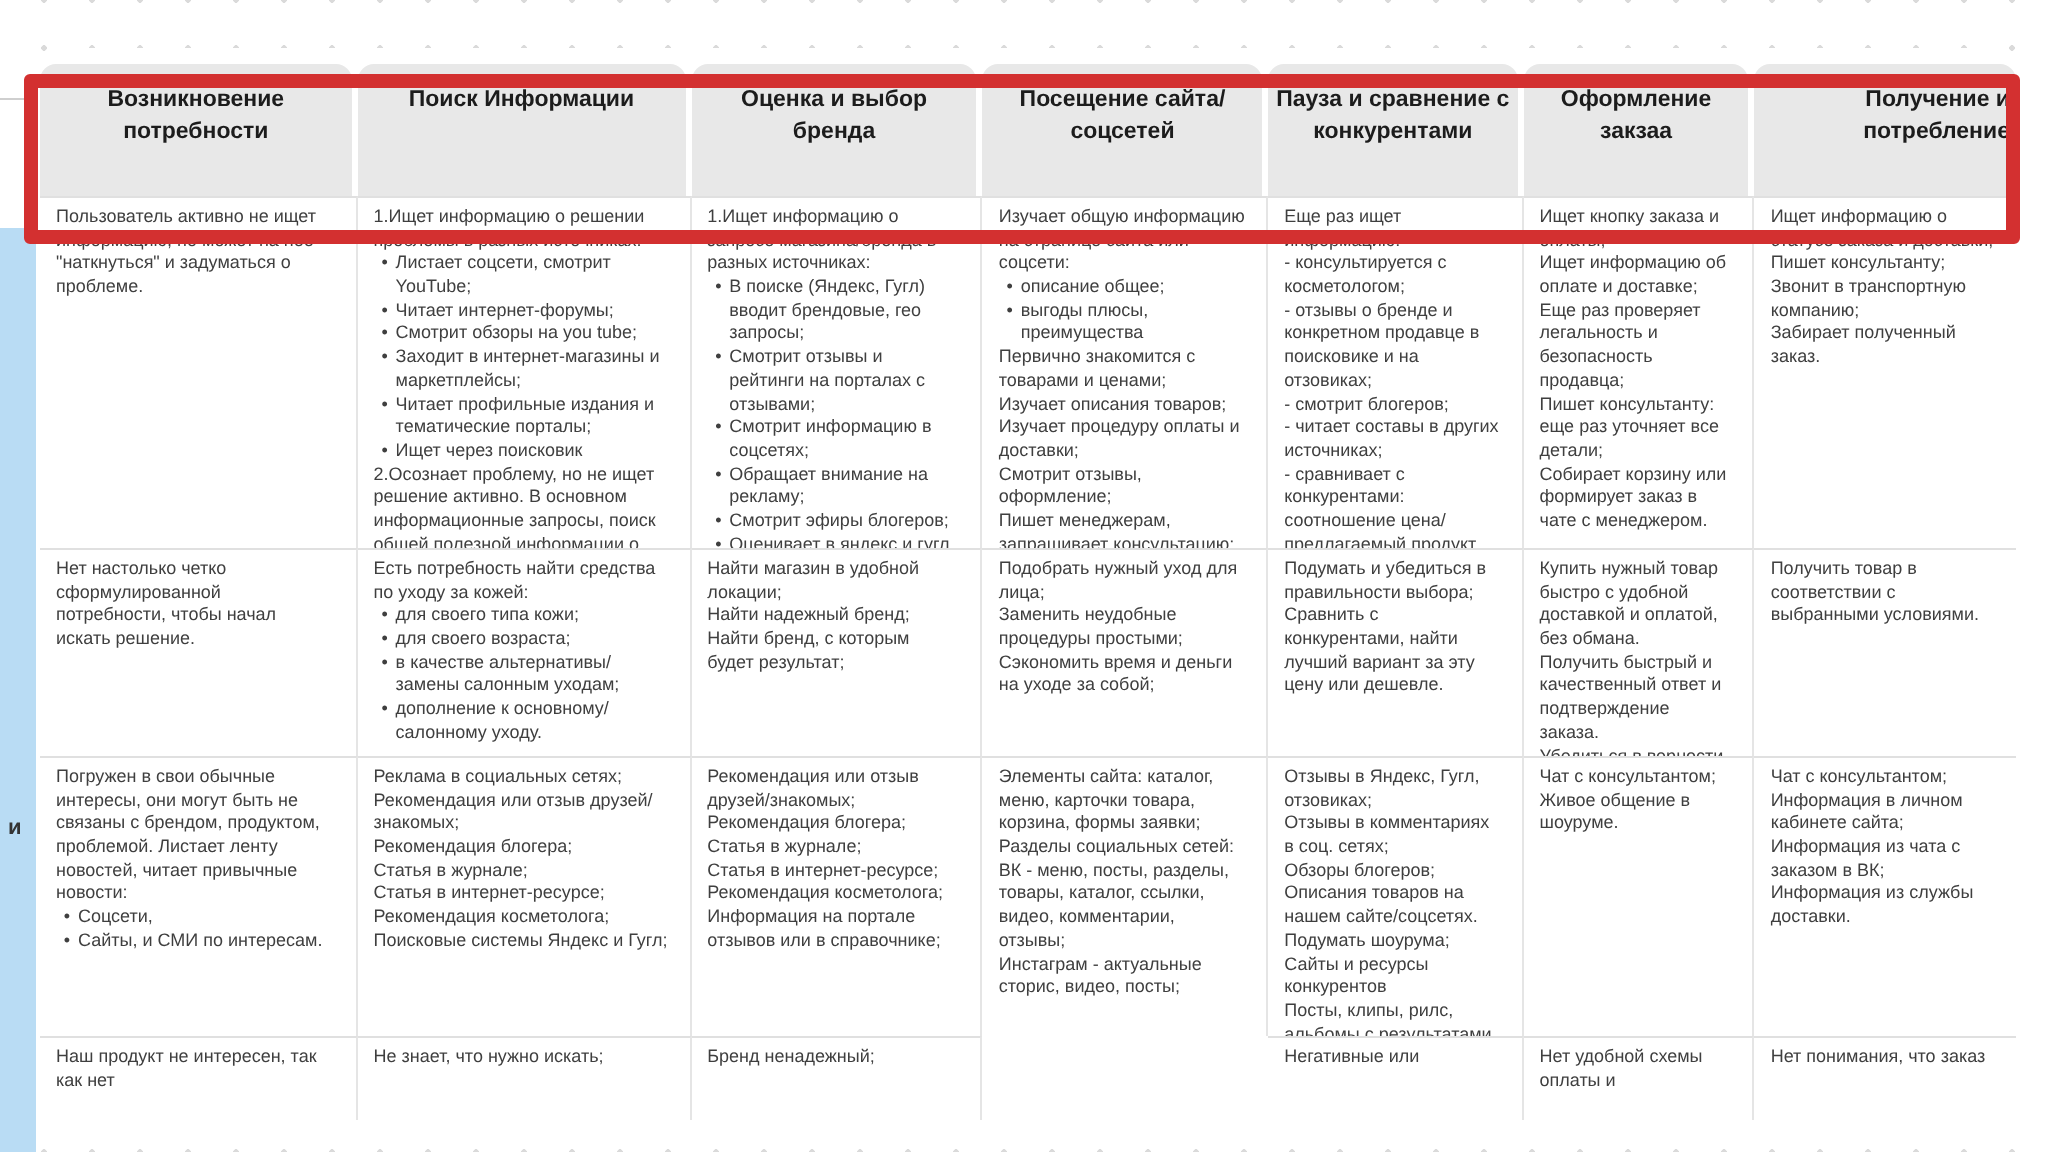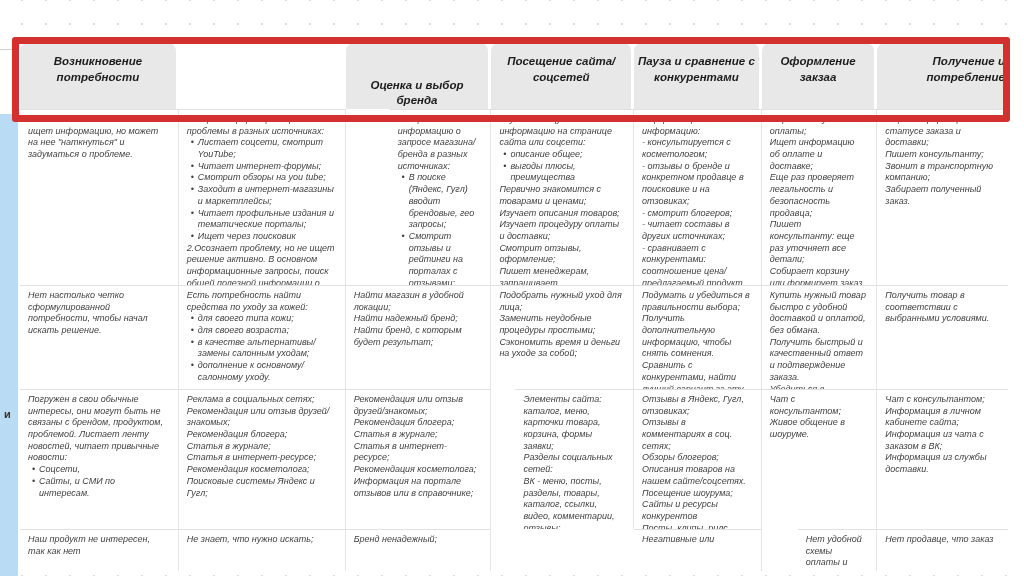--- a/index.html
+++ b/index.html
@@ -7,22 +7,22 @@
     position:relative;width:1024px;height:576px;overflow:hidden;
     background:#ffffff;
     background-image:radial-gradient(circle,#dadada 1.3px,transparent 1.5px);
     background-size:24px 24px;background-position:10px 12px;
     font-family:"Liberation Sans",sans-serif;
   }
   .edge-line{position:absolute;left:0;top:49px;width:12px;height:1px;background:#cfcfcf;z-index:2;}
   .row-strip{position:absolute;left:0;top:114px;width:18px;height:462px;background:#b9dcf4;z-index:2;}
   .strip-label{position:absolute;left:4px;top:294px;font-size:11px;font-weight:bold;color:#333;}
   .card{
-    position:absolute;left:20px;top:35px;width:988px;height:536px;
-    background:#ffffff;border-radius:10px 10px 0 0;z-index:3;font-style:italic;
+    position:absolute;left:20px;top:24px;width:988px;height:536px;
+    background:#ffffff;border-radius:10px 10px 0 0;z-index:3;
   }
   .cjm-grid{
     position:absolute;left:0;top:0;width:100%;height:100%;
     display:grid;
     grid-template-columns:158fr 166fr 145fr 142fr 127fr 115fr 130fr;
     grid-template-rows:74px 176px 104px 140px 1fr;
   }
   .hcell{
     background:#e8e8e8;margin:8px 3px 0 0;border-radius:8px 8px 0 0;
     display:flex;justify-content:center;align-items:flex-start;
@@ -71,20 +71,23 @@
             <span class="btxt">Соцсети,</span>
           </div>
           <div class="bullet">
             <span class="dot">•</span>
             <span class="btxt">Сайты, и СМИ по интересам.</span>
           </div>
         </div>
         <div class="bcell sep" style="grid-area: 5 / 1;">
           <div class="para">Наш продукт не интересен, так как нет</div>
         </div>
+        <div class="hcell" style="grid-area: 1 / 2;">
+          <span>Поиск Информации</span>
+        </div>
         <div class="bcell sep" style="grid-area: 2 / 2;">
           <div class="para">1.Ищет информацию о решении проблемы в разных источниках:</div>
           <div class="bullet">
             <span class="dot">•</span>
             <span class="btxt">Листает соцсети, смотрит YouTube;</span>
           </div>
           <div class="bullet">
             <span class="dot">•</span>
             <span class="btxt">Читает интернет-форумы;</span>
           </div>
@@ -130,24 +133,24 @@
           <div class="para">Рекомендация или отзыв друзей/знакомых;</div>
           <div class="para">Рекомендация блогера;</div>
           <div class="para">Статья в журнале;</div>
           <div class="para">Статья в интернет-ресурсе;</div>
           <div class="para">Рекомендация косметолога;</div>
           <div class="para">Поисковые системы Яндекс и Гугл;</div>
         </div>
         <div class="bcell sep" style="grid-area: 5 / 2;">
           <div class="para">Не знает, что нужно искать;</div>
         </div>
-        <div class="hcell" style="grid-area: 1 / 3; align-items: flex-end;">
+        <div class="hcell" style="grid-area: 1 / 3;">
           <span>Оценка и выбор бренда</span>
         </div>
-        <div class="bcell sep" style="grid-area: 2 / 3; margin-left: 44px;">
+        <div class="bcell sep" style="grid-area: 2 / 3;">
           <div class="para">1.Ищет информацию о запросе магазина/бренда в разных источниках:</div>
           <div class="bullet">
             <span class="dot">•</span>
             <span class="btxt">В поиске (Яндекс, Гугл) вводит брендовые, гео запросы;</span>
           </div>
           <div class="bullet">
             <span class="dot">•</span>
             <span class="btxt">Смотрит отзывы и рейтинги на порталах с отзывами;</span>
           </div>
           <div class="bullet">
@@ -200,48 +203,47 @@
           <div class="para">Изучает описания товаров;</div>
           <div class="para">Изучает процедуру оплаты и доставки;</div>
           <div class="para">Смотрит отзывы, оформление;</div>
           <div class="para">Пишет менеджерам, запрашивает консультацию;</div>
         </div>
         <div class="bcell sep" style="grid-area: 3 / 4;">
           <div class="para">Подобрать нужный уход для лица;</div>
           <div class="para">Заменить неудобные процедуры простыми;</div>
           <div class="para">Сэкономить время и деньги на уходе за собой;</div>
         </div>
-        <div class="bcell sep" style="grid-area: 4 / 4; margin-left: 24px;">
+        <div class="bcell sep" style="grid-area: 4 / 4;">
           <div class="para">Элементы сайта: каталог, меню, карточки товара, корзина, формы заявки;</div>
           <div class="para">Разделы социальных сетей:</div>
           <div class="para">ВК - меню, посты, разделы, товары, каталог, ссылки, видео, комментарии, отзывы;</div>
           <div class="para">Инстаграм - актуальные сторис, видео, посты;</div>
         </div>
         <div class="hcell" style="grid-area: 1 / 5;">
           <span>Пауза и сравнение с конкурентами</span>
         </div>
         <div class="bcell sep" style="grid-area: 2 / 5;">
           <div class="para">Еще раз ищет информацию:</div>
           <div class="para">- консультируется с косметологом;</div>
           <div class="para">- отзывы о бренде и конкретном продавце в поисковике и на отзовиках;</div>
           <div class="para">- смотрит блогеров;</div>
           <div class="para">- читает составы в других источниках;</div>
           <div class="para">- сравнивает с конкурентами: соотношение цена/предлагаемый продукт.</div>
         </div>
         <div class="bcell sep" style="grid-area: 3 / 5;">
           <div class="para">Подумать и убедиться в правильности выбора;</div>
-          <div class="para">Получить дополнительную информацию, чтобы снять сомнения.</div>
           <div class="para">Сравнить с конкурентами, найти лучший вариант за эту цену или дешевле.</div>
         </div>
         <div class="bcell sep" style="grid-area: 4 / 5;">
           <div class="para">Отзывы в Яндекс, Гугл, отзовиках;</div>
           <div class="para">Отзывы в комментариях в соц. сетях;</div>
           <div class="para">Обзоры блогеров;</div>
           <div class="para">Описания товаров на нашем сайте/соцсетях.</div>
-          <div class="para">Посещение шоурума;</div>
+          <div class="para">Подумать шоурума;</div>
           <div class="para">Сайты и ресурсы конкурентов</div>
           <div class="para">Посты, клипы, рилс, альбомы с результатами до/после</div>
         </div>
         <div class="bcell sep" style="grid-area: 5 / 5;">
           <div class="para">Негативные или</div>
         </div>
         <div class="hcell" style="grid-area: 1 / 6;">
           <span>Оформление закзаа</span>
         </div>
         <div class="bcell sep" style="grid-area: 2 / 6;">
@@ -253,21 +255,21 @@
         </div>
         <div class="bcell sep" style="grid-area: 3 / 6;">
           <div class="para">Купить нужный товар быстро с удобной доставкой и оплатой, без обмана.</div>
           <div class="para">Получить быстрый и качественный ответ и подтверждение заказа.</div>
           <div class="para">Убедиться в верности выбора.</div>
         </div>
         <div class="bcell sep" style="grid-area: 4 / 6;">
           <div class="para">Чат с консультантом;</div>
           <div class="para">Живое общение в шоуруме.</div>
         </div>
-        <div class="bcell sep" style="grid-area: 5 / 6; margin-left: 36px;">
+        <div class="bcell sep" style="grid-area: 5 / 6;">
           <div class="para">Нет удобной схемы оплаты и</div>
         </div>
         <div class="hcell last" style="grid-area: 1 / 7;">
           <span>Получение и потребление</span>
         </div>
         <div class="bcell" style="grid-area: 2 / 7;">
           <div class="para">Ищет информацию о статусе заказа и доставки;</div>
           <div class="para">Пишет консультанту;</div>
           <div class="para">Звонит в транспортную компанию;</div>
           <div class="para">Забирает полученный заказ.</div>
@@ -275,18 +277,18 @@
         <div class="bcell" style="grid-area: 3 / 7;">
           <div class="para">Получить товар в соответствии с выбранными условиями.</div>
         </div>
         <div class="bcell" style="grid-area: 4 / 7;">
           <div class="para">Чат с консультантом;</div>
           <div class="para">Информация в личном кабинете сайта;</div>
           <div class="para">Информация из чата с заказом в ВК;</div>
           <div class="para">Информация из службы доставки.</div>
         </div>
         <div class="bcell" style="grid-area: 5 / 7;">
-          <div class="para">Нет продавце, что заказ</div>
+          <div class="para">Нет понимания, что заказ</div>
         </div>
       </div>
   </div>
   <div class="highlight"></div>
 </div>
 
 </body></html>

